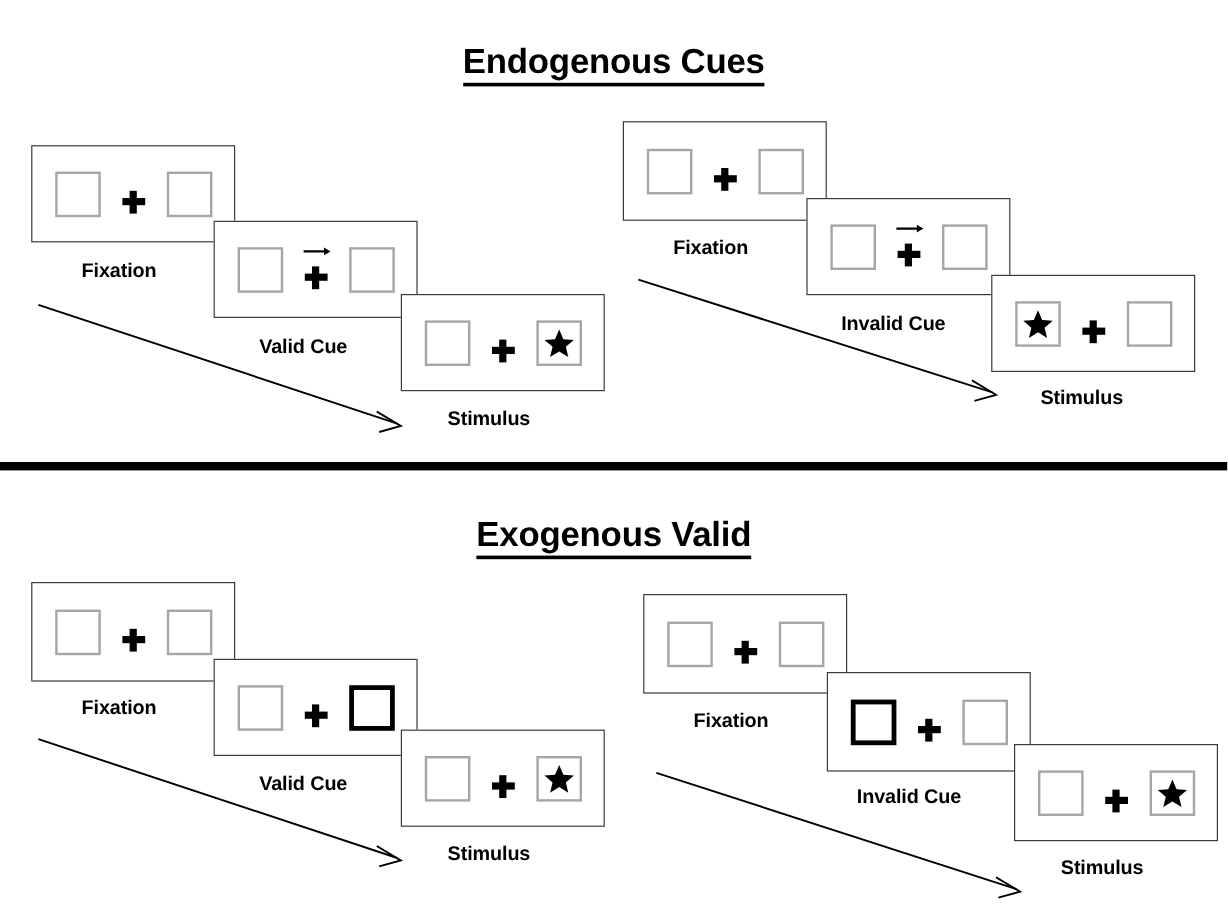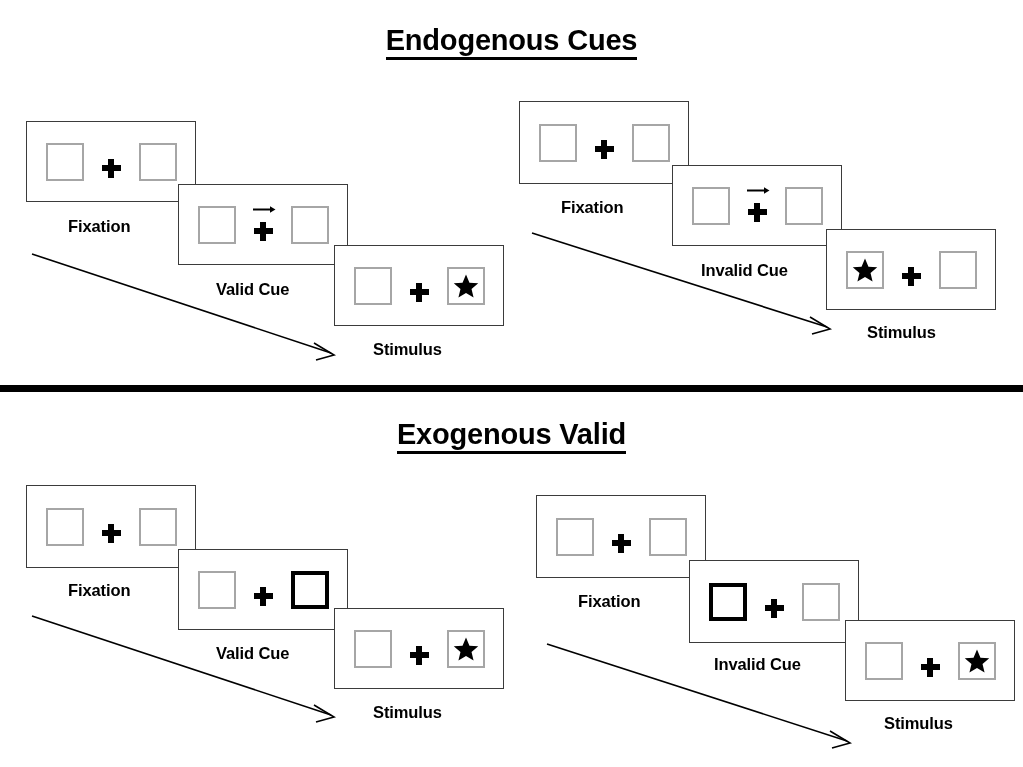--- a/index.html
+++ b/index.html
@@ -22,20 +22,21 @@
 
   
   .section-title {
     position: absolute;
     width: 100%;
     left: 0;
     text-align: center;
     font-size: 29px;
     font-weight: bold;
     letter-spacing: -0.2px;
+    margin-top: 12px;
   }
   .section-title span {
     border-bottom: 3px solid #000;
     padding-bottom: 1px;
   }
 
   
   .divider {
     position: absolute;
     left: 0;

